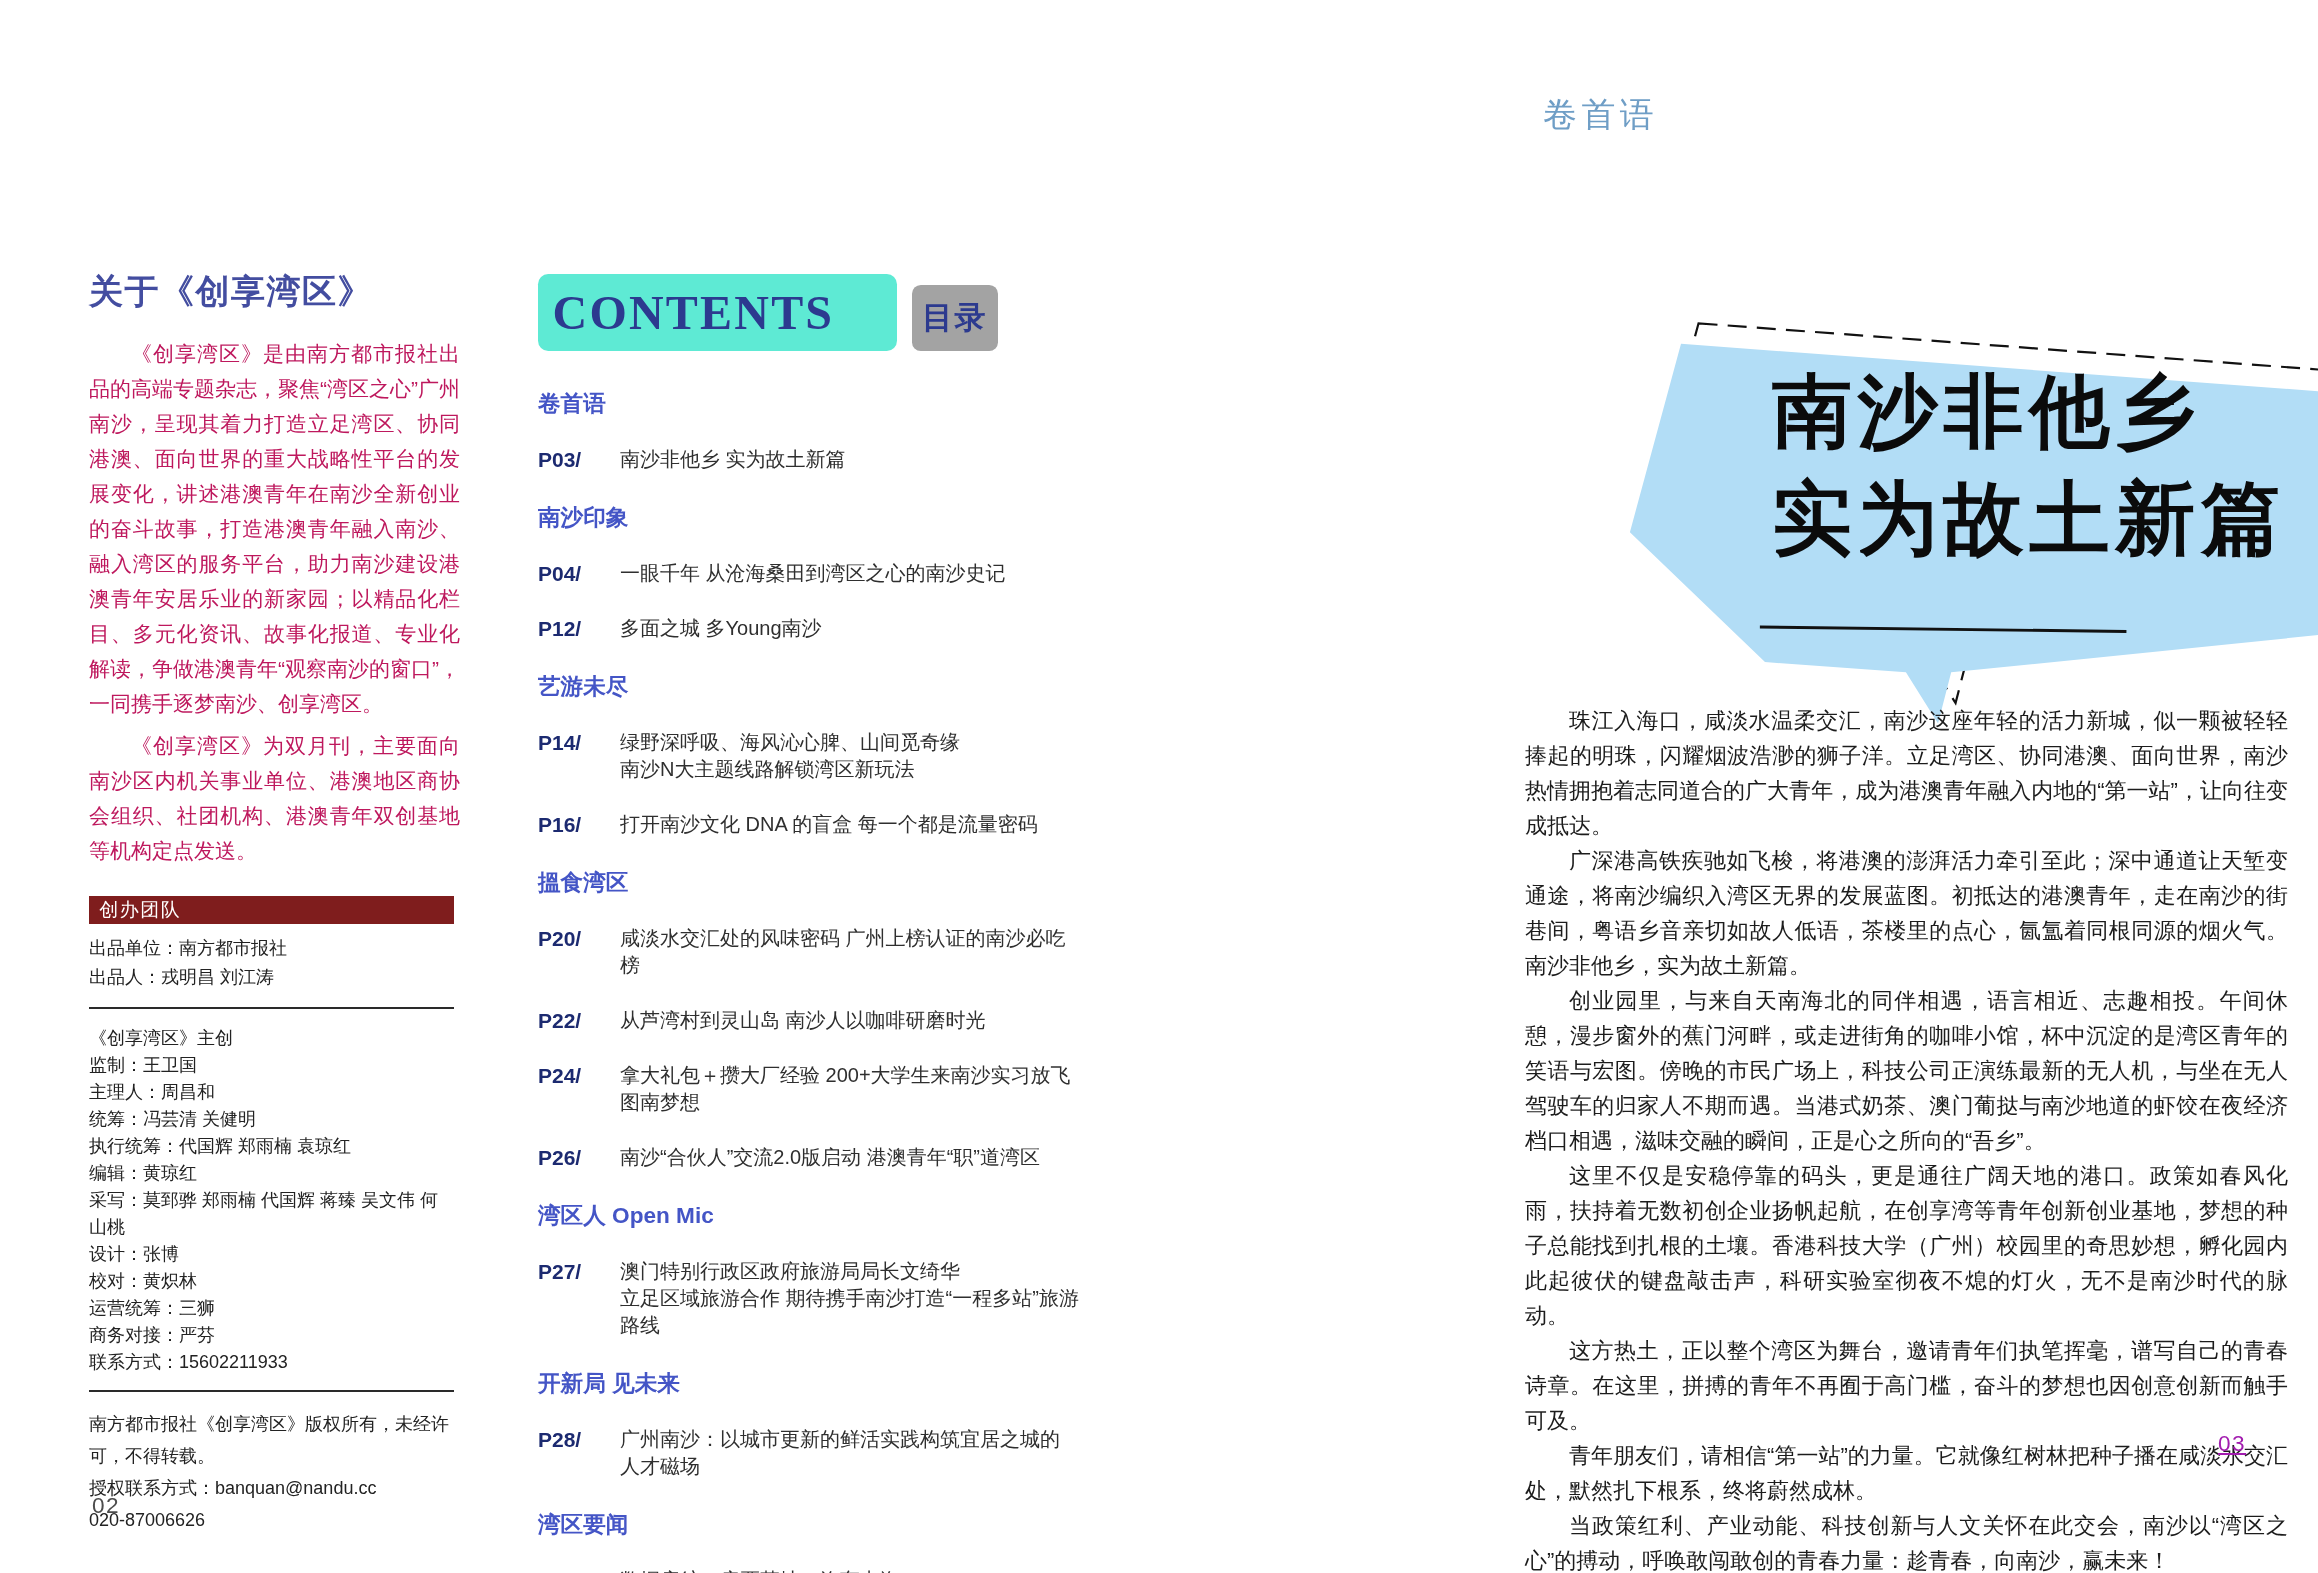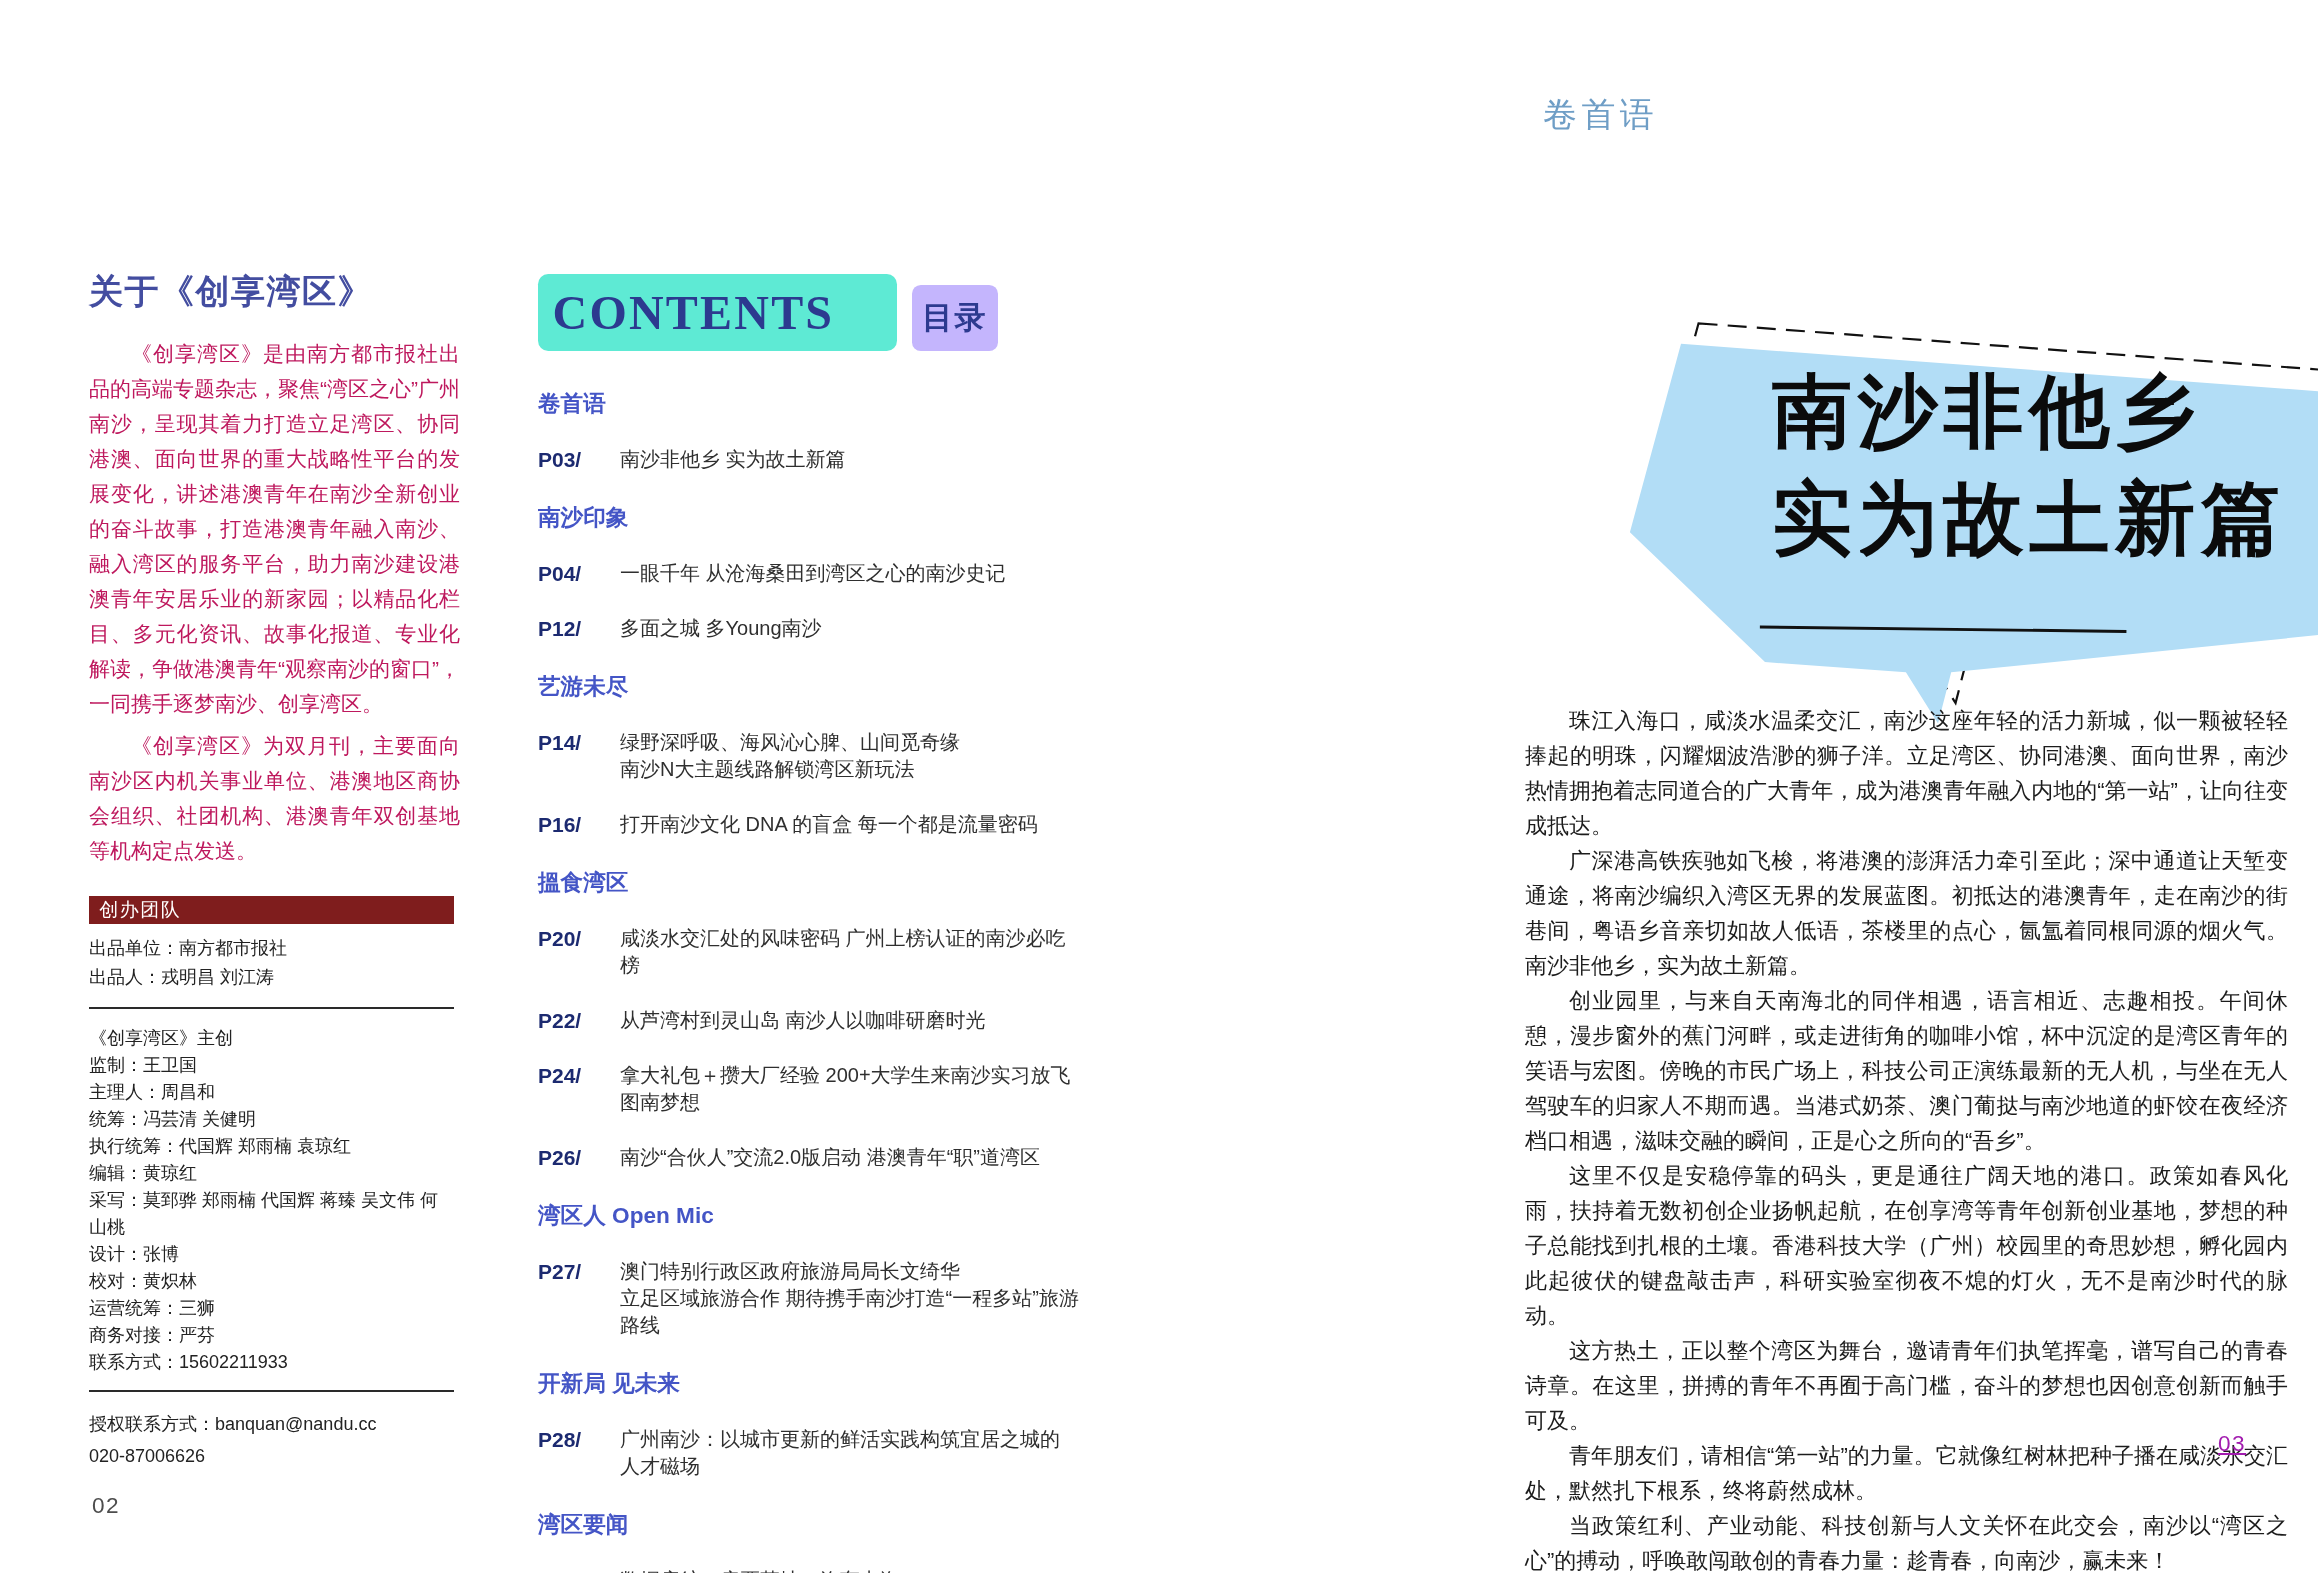--- a/index.html
+++ b/index.html
@@ -23,21 +23,21 @@
   .pageno{position:absolute;font-size:22.6px;color:#4d4d4d;letter-spacing:1.5px;}
   .pageno-left{left:92px;top:1493px;}
   .pageno-right{left:2218px;top:1431px;color:#a21caf;text-decoration:underline;}
 
   
   .contents{position:absolute;left:538px;top:274px;width:541px;}
   .toc-header{display:flex;align-items:flex-end;}
   .toc-yellow{background:#5eead4;border-radius:10.2px;width:359px;height:77px;display:flex;align-items:center;}
   .toc-contents-word{font-family:"Liberation Serif","DejaVu Serif",serif;font-weight:bold;
             font-size:48px;color:#2c3a8f;padding-left:14.6px;letter-spacing:2.2px;}
-  .toc-mulu{background:#c4b5fd;border-radius:8.8px;width:86px;height:66px;margin-left:14.6px;
+  .toc-mulu{background:#a3a3a3;border-radius:8.8px;width:86px;height:66px;margin-left:14.6px;
             display:flex;align-items:center;justify-content:center;
             font-size:31px;font-weight:bold;color:#2c3a8f;letter-spacing:1.5px;}
   .toc-section{margin-top:31px;}
   .toc-section:first-of-type{margin-top:39px;}
   .toc-title{font-size:22.6px;font-weight:bold;color:#4455c6;line-height:28px;margin:0;}
   .toc-entry{display:flex;margin-top:28px;}
   .toc-page{flex:0 0 82px;font-size:21px;font-weight:bold;color:#1c2a70;line-height:27px;}
   .toc-text{font-size:20px;color:#2f2f2f;line-height:27px;}
 
   
@@ -78,20 +78,21 @@
         <div class="team-creator">编辑：黄琼红</div>
         <div class="team-creator">采写：莫郅骅 郑雨楠 代国辉 蒋臻 吴文伟 何山桃</div>
         <div class="team-creator">设计：张博</div>
         <div class="team-creator">校对：黄炽林</div>
         <div class="team-creator">运营统筹：三狮</div>
         <div class="team-creator">商务对接：严芬</div>
         <div class="team-creator">联系方式：15602211933</div>
       </div>
     <hr class="team-divider">
     <div id="copyright-lines">
+        <div class="copyright-line">南方都市报社《创享湾区》版权所有，未经许可，不得转载。</div>
         <div class="copyright-line">授权联系方式：banquan@nandu.cc</div>
         <div class="copyright-line">020-87006626</div>
       </div>
   </section>
 
   <div class="pageno pageno-left">02</div>
 
   <section class="contents">
     <div class="toc-header">
       <div class="toc-yellow">

